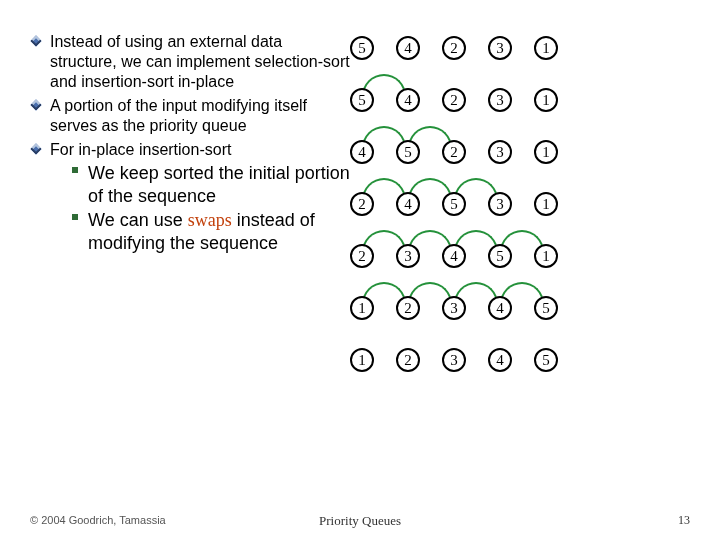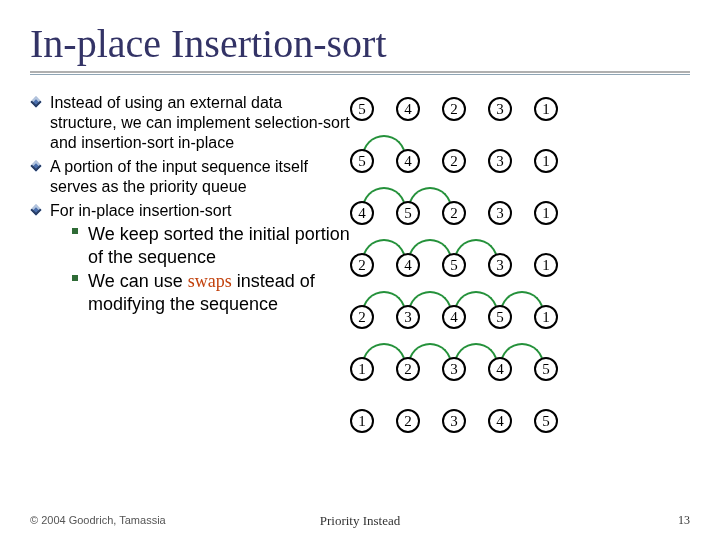--- a/index.html
+++ b/index.html
@@ -139,33 +139,26 @@
     margin-left: auto;
     font-family: "Times New Roman", serif;
     font-size: 12px;
     color: #333;
   }
 </style>
 </head>
 <body>
 
 <div class="slide">
-  <div class="title-wrap">
-    <h1 class="title">In-place Insertion-sort</h1>
-    <div class="title-underline">
-        <div class="a"></div>
-        <div class="b"></div>
-      </div>
-  </div>
 
   <div class="body">
     <div class="left">
       <ul class="bullet-list">
         <li>Instead of using an external data structure, we can implement selection-sort and insertion-sort in-place</li>
-        <li>A portion of the input sequence itself serves as the priority queue</li>
+        <li>A portion of the input modifying itself serves as the priority queue</li>
         <li>
           <span>For in-place insertion-sort</span>
           <ul class="sub-list">
             <li>We keep sorted the initial portion of the sequence</li>
             <li>
               <span>We can use </span><span class="swaps">swaps</span><span> instead of modifying the sequence</span>
             </li>
           </ul>
         </li>
       </ul>
@@ -261,16 +254,16 @@
           <div class="node">2</div>
           <div class="node">3</div>
           <div class="node">4</div>
           <div class="node">5</div>
         </div>
       </div>
   </div>
 
   <div class="footer">
     <span>© 2004 Goodrich, Tamassia</span>
-    <span class="center">Priority Instead</span>
+    <span class="center">Priority Queues</span>
     <span class="page">13</span>
   </div>
 </div>
 
 </body></html>

